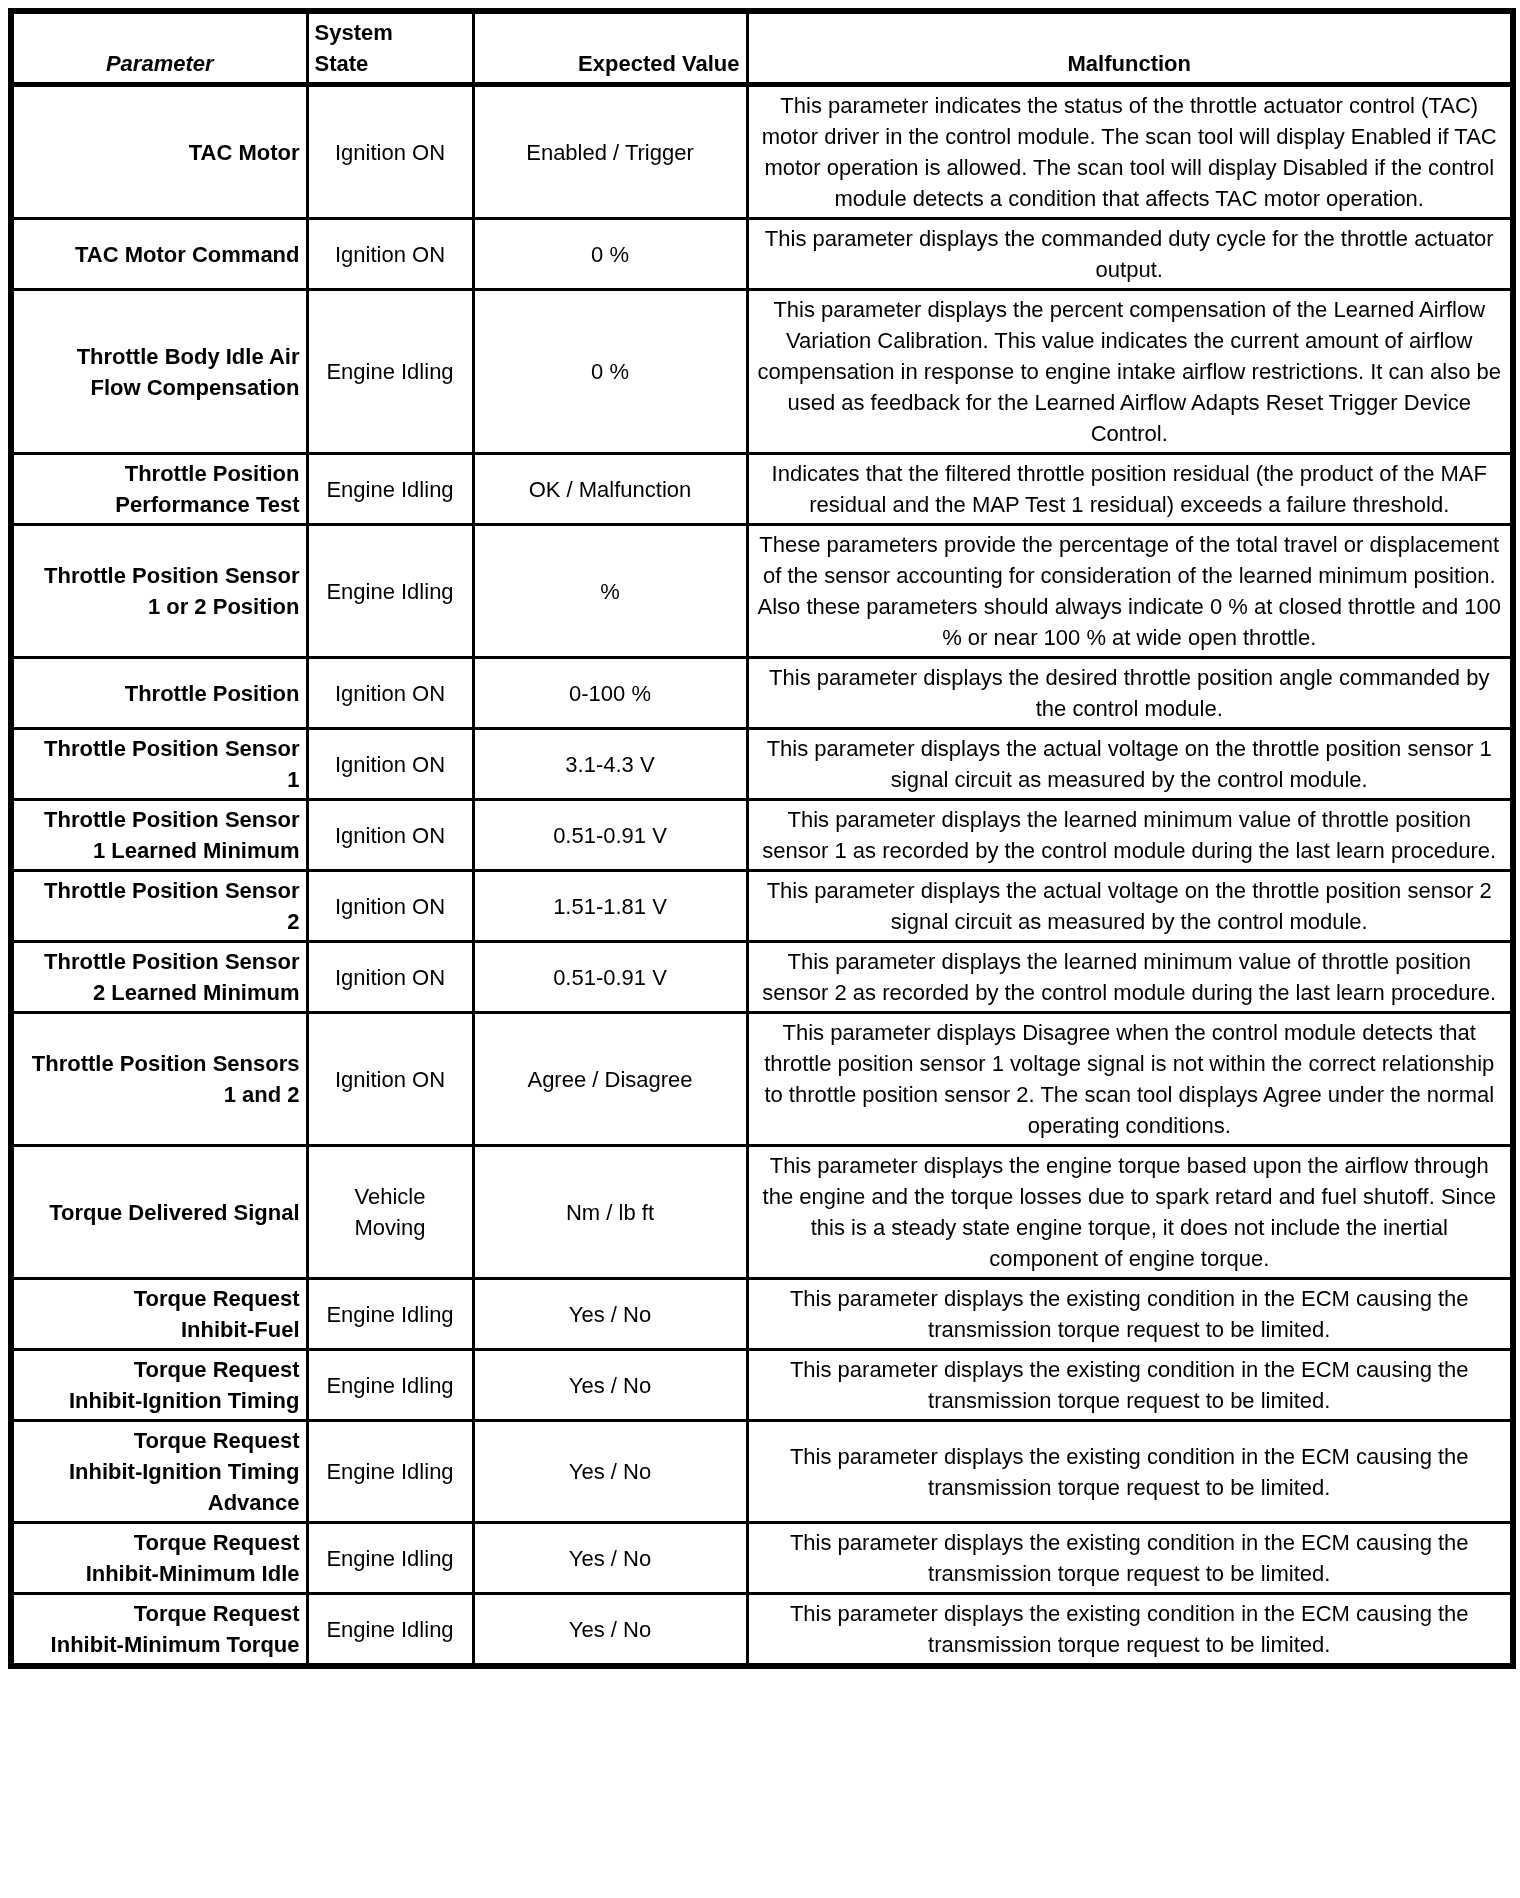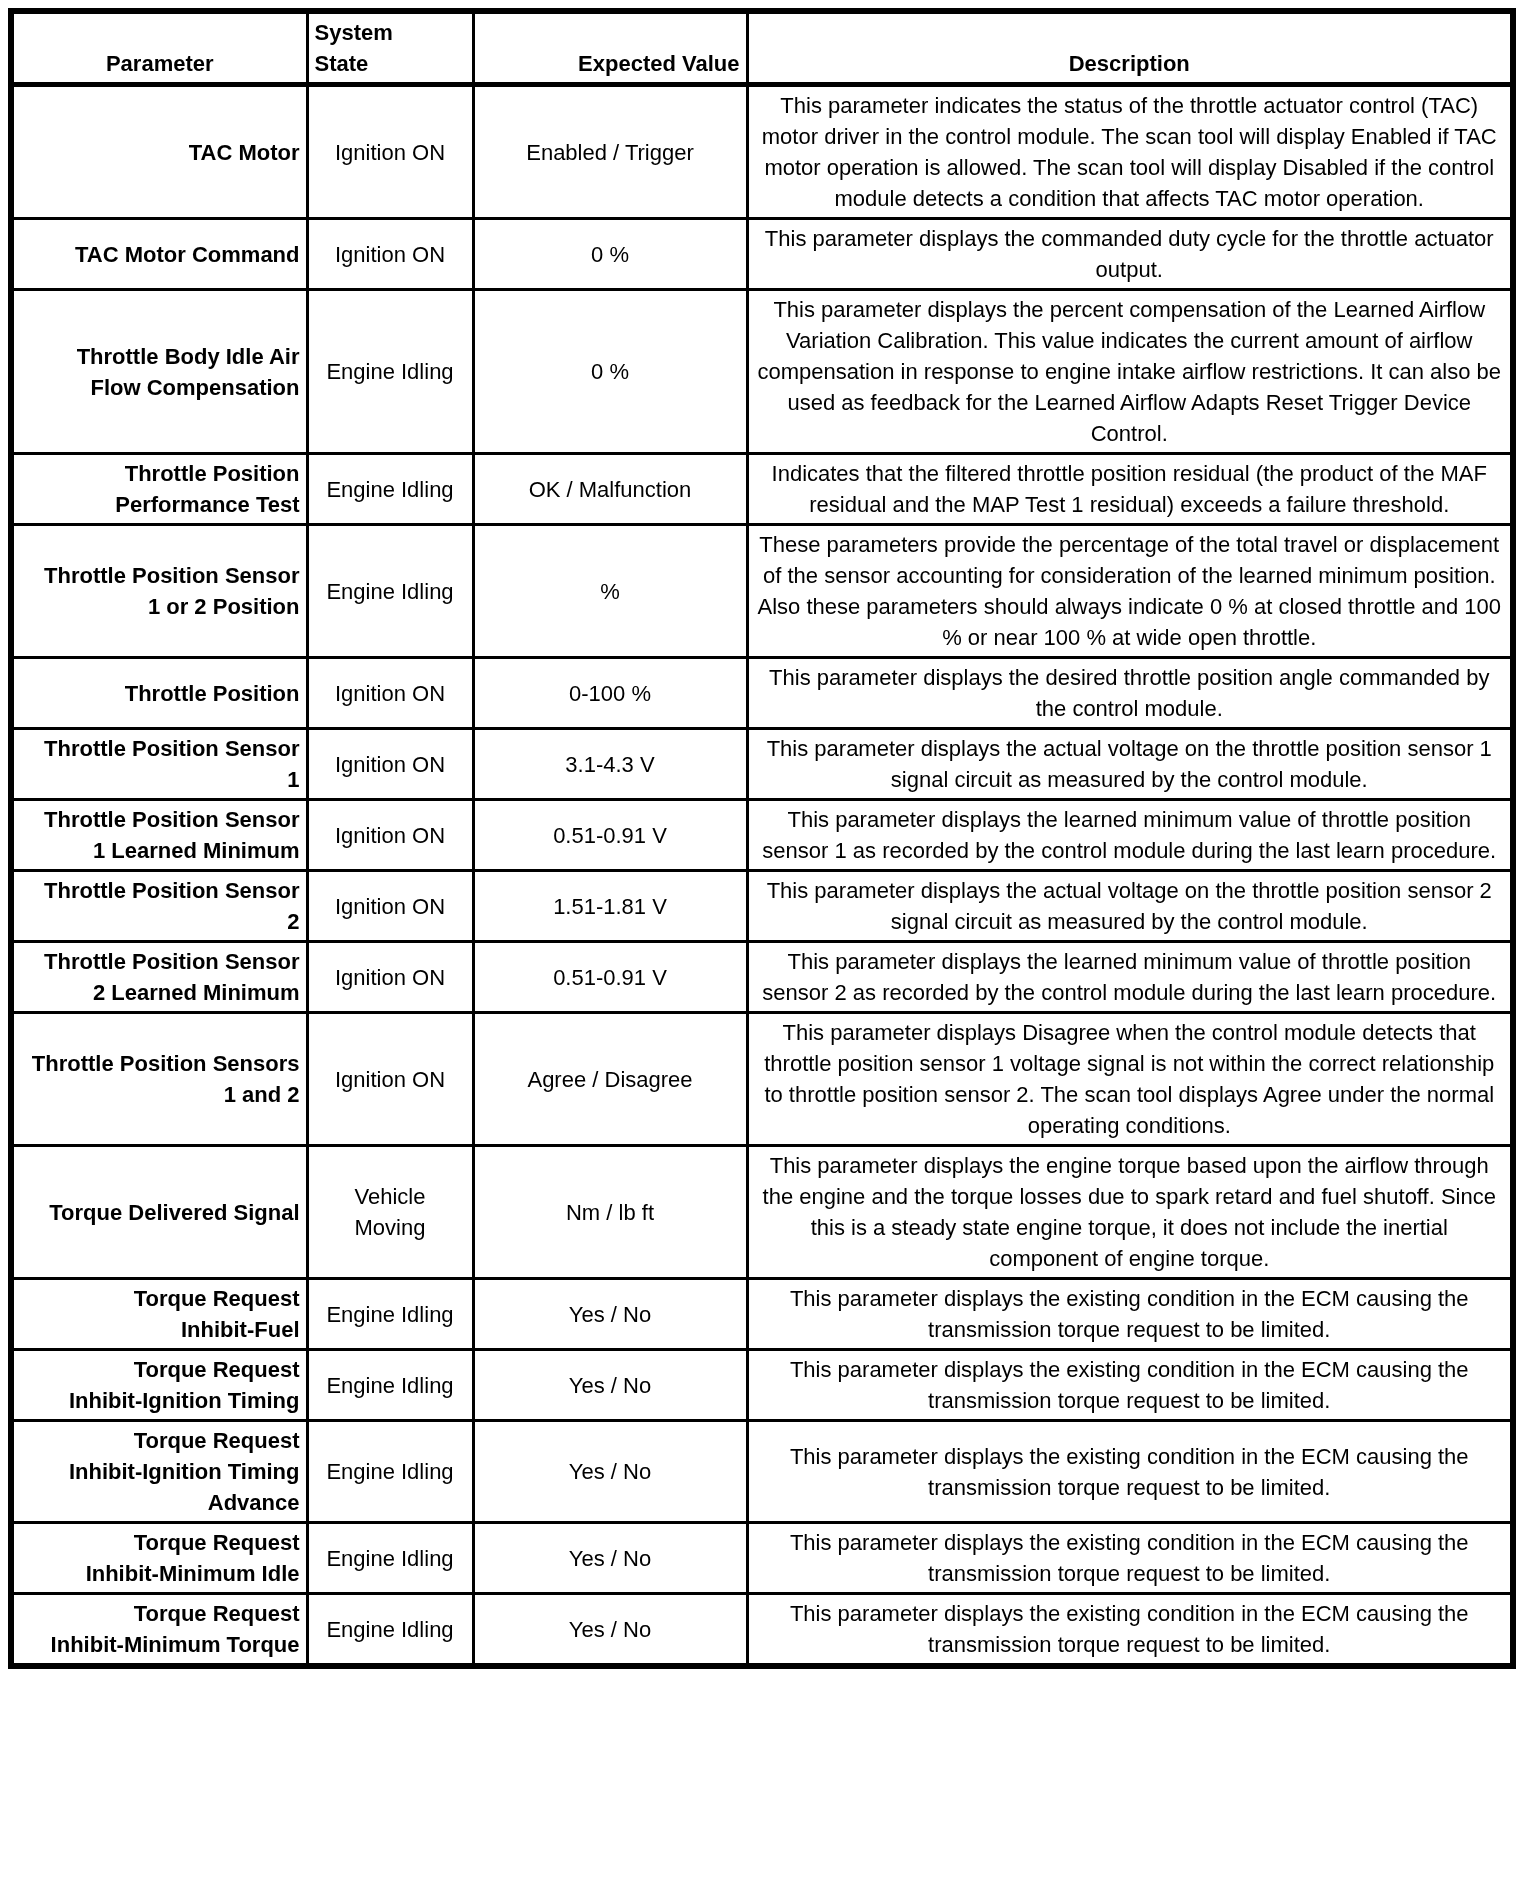--- a/index.html
+++ b/index.html
@@ -32,21 +32,21 @@
     padding: 3px 6px;
     overflow: hidden;
   }
   table.params thead th {
     border-bottom: 5px solid #000000;
     font-weight: bold;
     vertical-align: bottom;
     height: 62px;
     white-space: pre-line;
   }
-  th.h-param { text-align: center; }
+  th.h-param { text-align: center; font-style: italic; }
   th.h-state { text-align: left; padding-left: 8px; }
   th.h-expected { text-align: right; padding-left: 8px; margin-left: 8px; }
   th.h-desc { text-align: center; }
 
   td { vertical-align: middle; }
   td.c-param {
     text-align: right;
     white-space: pre-line;
     padding-left: 5px;
     font-weight: bold;
@@ -74,21 +74,21 @@
       <col style="width:166px">
       <col style="width:274px">
       <col style="width:766px">
     </colgroup>
     <thead>
       <tr>
         <th class="h-param">Parameter</th>
         <th class="h-state">System
 State</th>
         <th class="h-expected">Expected Value</th>
-        <th class="h-desc">Description</th>
+        <th class="h-desc">Malfunction</th>
       </tr>
     </thead>
     <tbody>
       <tr>
         <td class="c-param">TAC Motor</td>
         <td class="c-state">Ignition ON</td>
         <td class="c-expected">Enabled / Trigger</td>
         <td class="c-desc">This parameter indicates the status of the throttle actuator control (TAC) motor driver in the control module. The scan tool will display Enabled if TAC motor operation is allowed. The scan tool will display Disabled if the control module detects a condition that affects TAC motor operation.</td>
       </tr>
       <tr>

